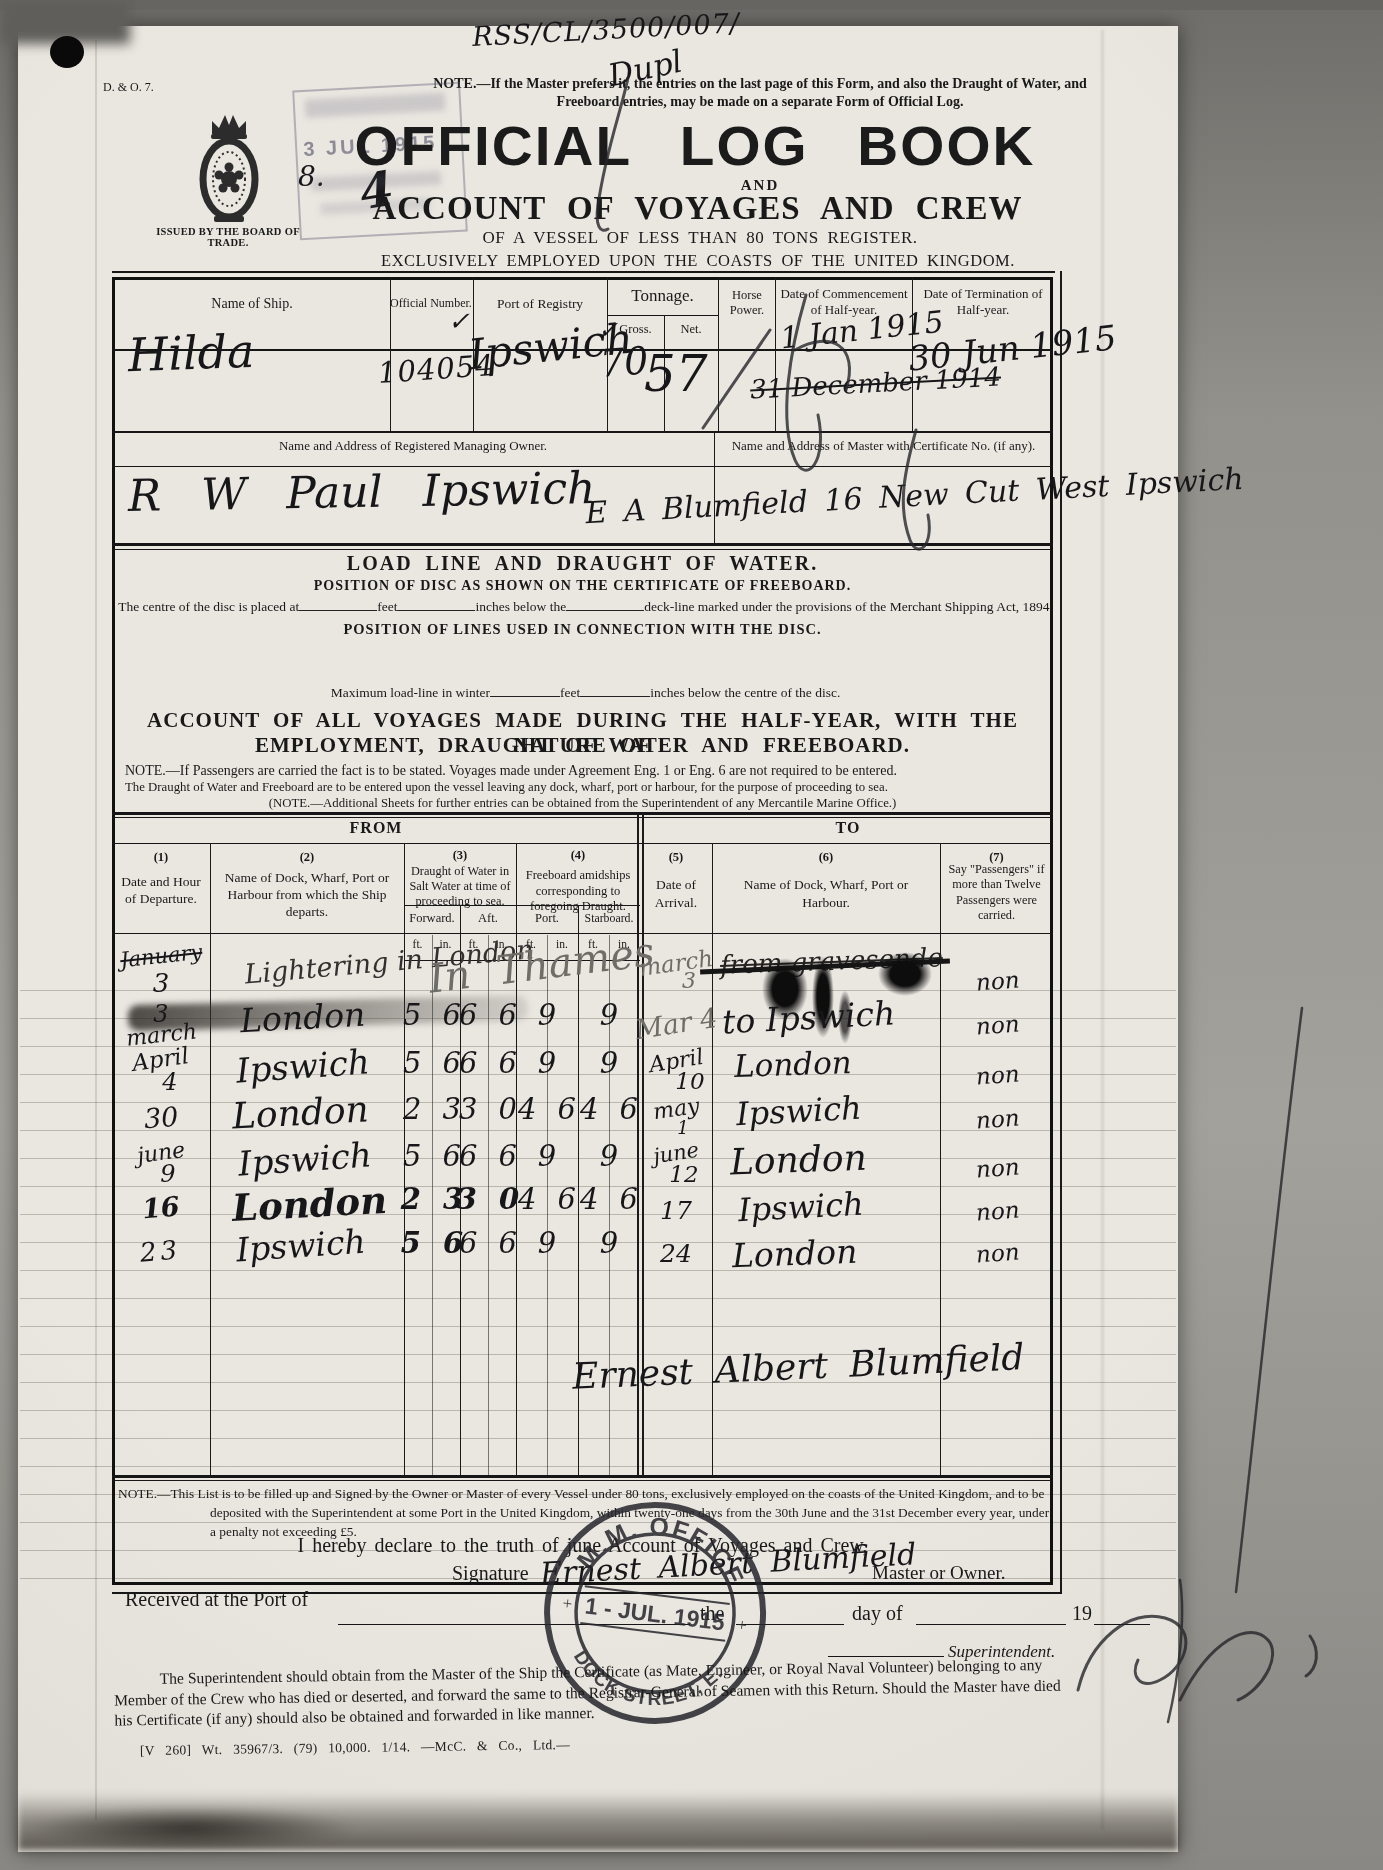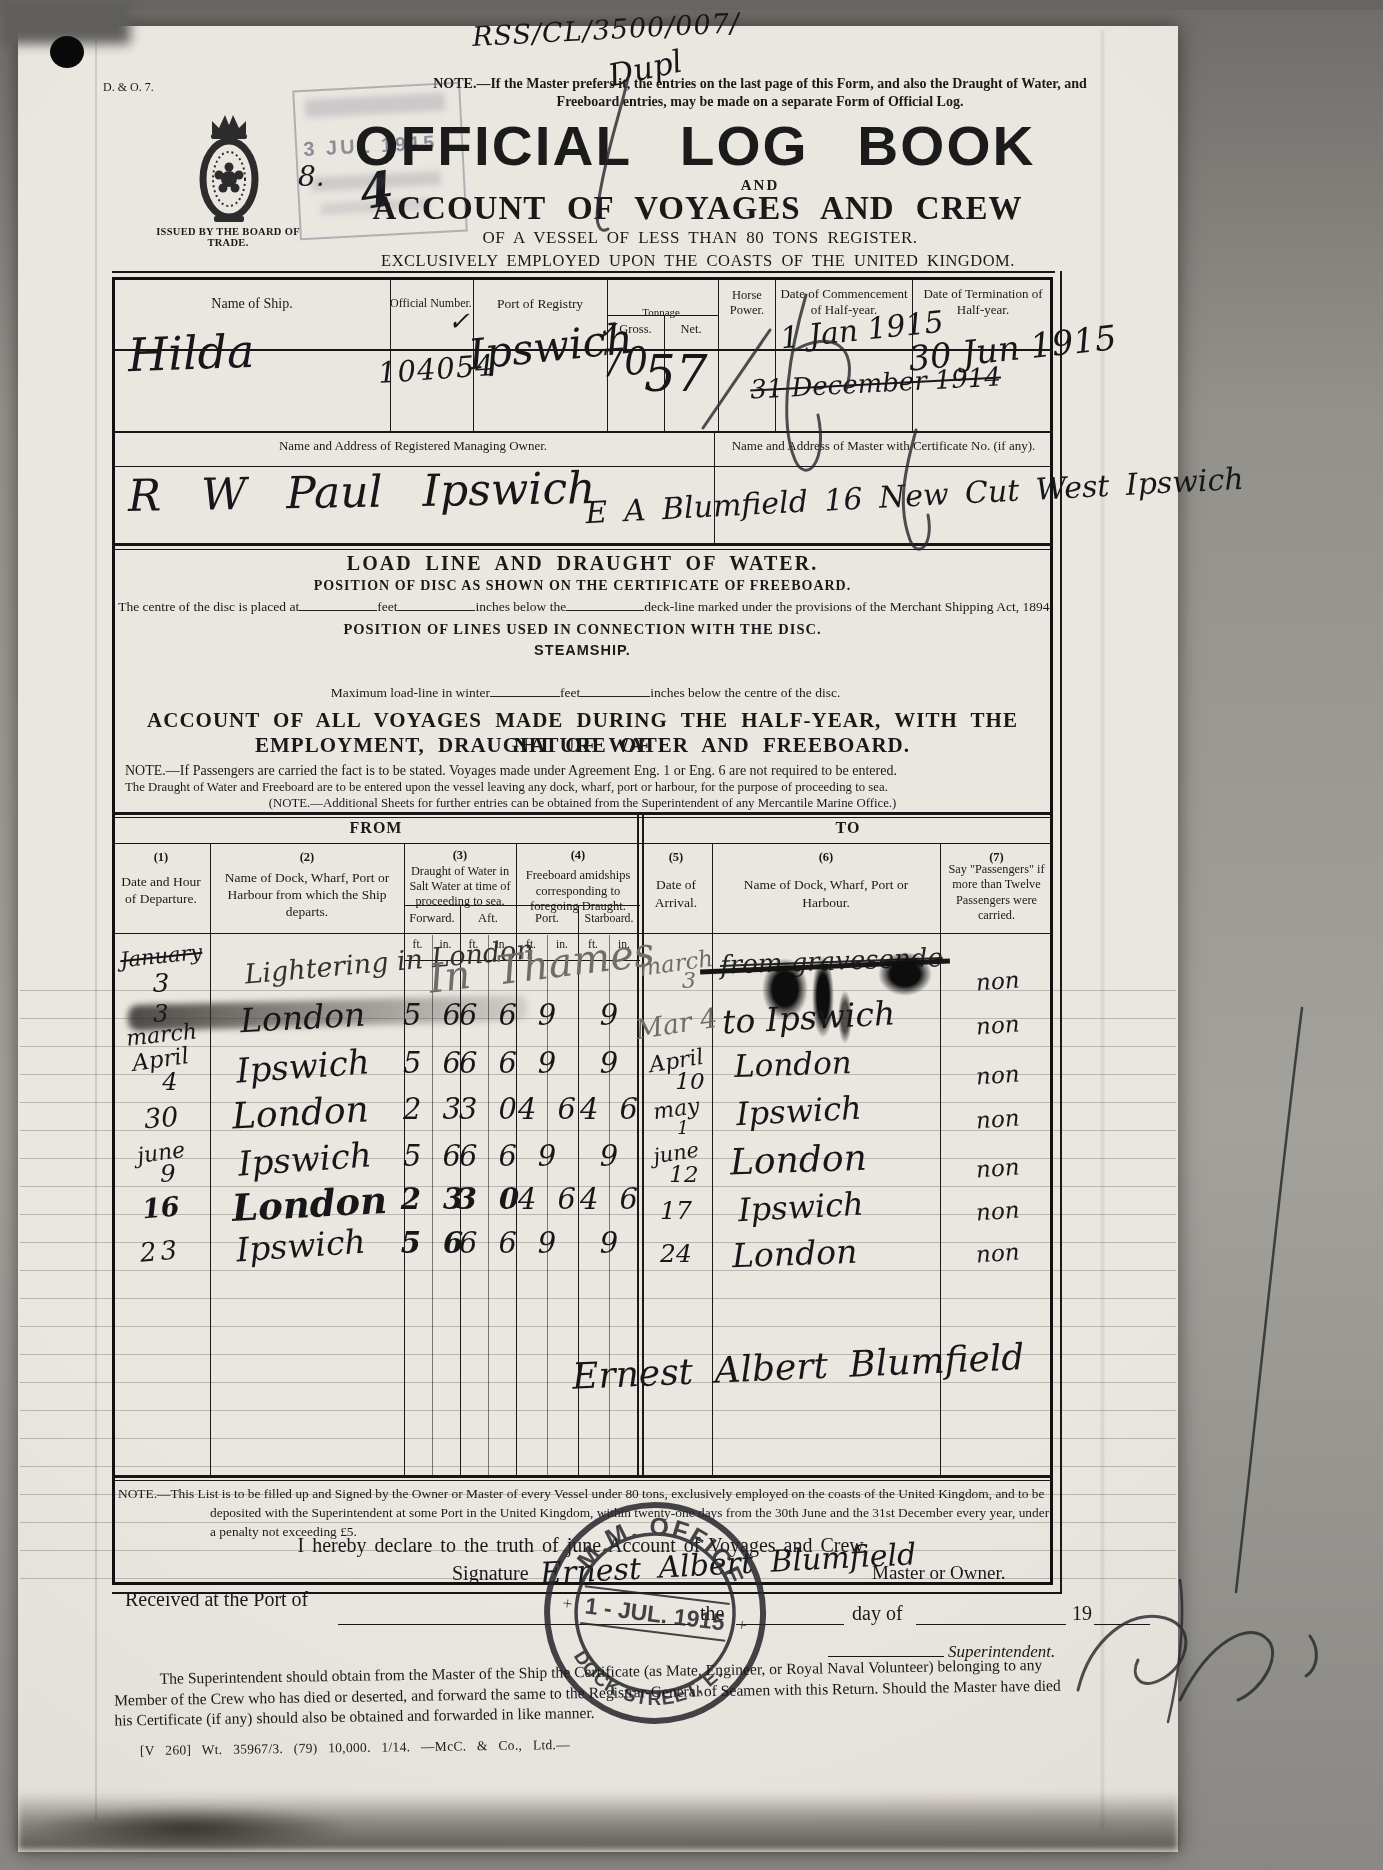--- a/index.html
+++ b/index.html
@@ -97,21 +97,21 @@
   <div class="abs vline" style="left:607px;top:277px;width:1.2px;height:154px"></div>
   <div class="abs vline" style="left:664px;top:315px;width:1.2px;height:116px"></div>
   <div class="abs vline" style="left:718px;top:277px;width:1.2px;height:154px"></div>
   <div class="abs vline" style="left:775px;top:277px;width:1.2px;height:154px"></div>
   <div class="abs vline" style="left:912px;top:277px;width:1.2px;height:154px"></div>
   <div class="abs vline" style="left:714px;top:431px;width:1.2px;height:112px"></div>
 
   <div class="abs p c" style="left:132px;top:296px;width:240px;font-size:14px">Name of Ship.</div>
   <div class="abs p c" style="left:388px;top:296px;width:86px;font-size:12px;white-space:nowrap">Official Number.</div>
   <div class="abs p c" style="left:475px;top:296px;width:130px;font-size:13.5px">Port of Registry</div>
-  <div class="abs p c" style="left:607px;top:306px;width:111px;font-size:11px">Tonnage.</div>
+  <div class="abs p c" style="left:607px;top:286px;width:111px;font-size:17px">Tonnage.</div>
   <div class="abs p c" style="left:607px;top:322px;width:57px;font-size:12.5px">Gross.</div>
   <div class="abs p c" style="left:664px;top:322px;width:54px;font-size:12.5px">Net.</div>
   <div class="abs p c" style="left:719px;top:288px;width:56px;font-size:12.5px">Horse Power.</div>
   <div class="abs p c" style="left:778px;top:286px;width:132px;font-size:13px">Date of Commencement of Half-year.</div>
   <div class="abs p c" style="left:915px;top:286px;width:136px;font-size:13px">Date of Termination of Half-year.</div>
 
   <div class="abs hw" style="left:128px;top:326px;font-size:46px;transform:rotate(-2deg)">Hilda</div>
   <div class="abs hw" style="left:448px;top:306px;font-size:26px">✓</div>
   <div class="abs hw" style="left:378px;top:352px;font-size:29px;transform:rotate(-4deg);letter-spacing:1px">104054</div>
   <div class="abs hw" style="left:468px;top:322px;font-size:42px;transform:rotate(-6deg)">Ipswich</div>
@@ -126,21 +126,20 @@
   <div class="abs p c" style="left:714px;top:438px;width:339px;font-size:13px">Name and Address of Master with Certificate No. (if any).</div>
   <div class="abs hw" style="left:128px;top:466px;font-size:44px;word-spacing:26px;transform:rotate(-1deg)">R W Paul Ipswich</div>
   <div class="abs hw" style="left:585px;top:478px;font-size:30px;word-spacing:7px;transform:rotate(-3deg)">E A Blumfield 16 New Cut West Ipswich</div>
 
   <div class="abs p b c" style="left:112px;top:552px;width:941px;font-size:20px;letter-spacing:2px;word-spacing:6px">LOAD LINE AND DRAUGHT OF WATER.</div>
   <div class="abs p b c" style="left:112px;top:578px;width:941px;font-size:14px;letter-spacing:1px">POSITION OF DISC AS SHOWN ON THE CERTIFICATE OF FREEBOARD.</div>
   <div class="abs p c" style="left:118px;top:598px;width:935px;font-size:13.5px">
     <span>The centre of the disc is placed at</span><span class="blank" style="width:78px"></span><span>feet</span><span class="blank" style="width:78px"></span><span>inches below the</span><span class="blank" style="width:78px"></span><span>deck-line marked under the provisions of the Merchant Shipping Act, 1894.</span>
   </div>
   <div class="abs p b c" style="left:112px;top:621px;width:941px;font-size:14.5px;letter-spacing:1px">POSITION OF LINES USED IN CONNECTION WITH THE DISC.</div>
-  <div class="abs sans b c" style="left:112px;top:642px;width:941px;font-size:14.5px;letter-spacing:1px">STEAMSHIP.</div>
   <div class="abs p c" style="left:118px;top:684px;width:935px;font-size:13.5px">
     <span>Maximum load-line in winter</span><span class="blank" style="width:70px"></span><span>feet</span><span class="blank" style="width:70px"></span><span>inches below the centre of the disc.</span>
   </div>
 
   <div class="abs p b c" style="left:112px;top:708px;width:941px;font-size:21px;letter-spacing:1px;word-spacing:7px">ACCOUNT OF ALL VOYAGES MADE DURING THE HALF-YEAR, WITH THE NATURE OF</div>
   <div class="abs p b c" style="left:112px;top:733px;width:941px;font-size:21px;letter-spacing:1px;word-spacing:7px">EMPLOYMENT, DRAUGHT OF WATER AND FREEBOARD.</div>
   <div class="abs p" style="left:125px;top:763px;width:920px;font-size:14px">NOTE.—If Passengers are carried the fact is to be stated.   Voyages made under Agreement Eng. 1 or Eng. 6 are not required to be entered.</div>
   <div class="abs p c" style="left:112px;top:796px;width:941px;font-size:12.8px">(NOTE.—Additional Sheets for further entries can be obtained from the Superintendent of any Mercantile Marine Office.)</div>
   <div class="abs p" style="left:125px;top:780px;width:920px;font-size:12.8px">The Draught of Water and Freeboard are to be entered upon the vessel leaving any dock, wharf, port or harbour, for the purpose of proceeding to sea.</div>
 

